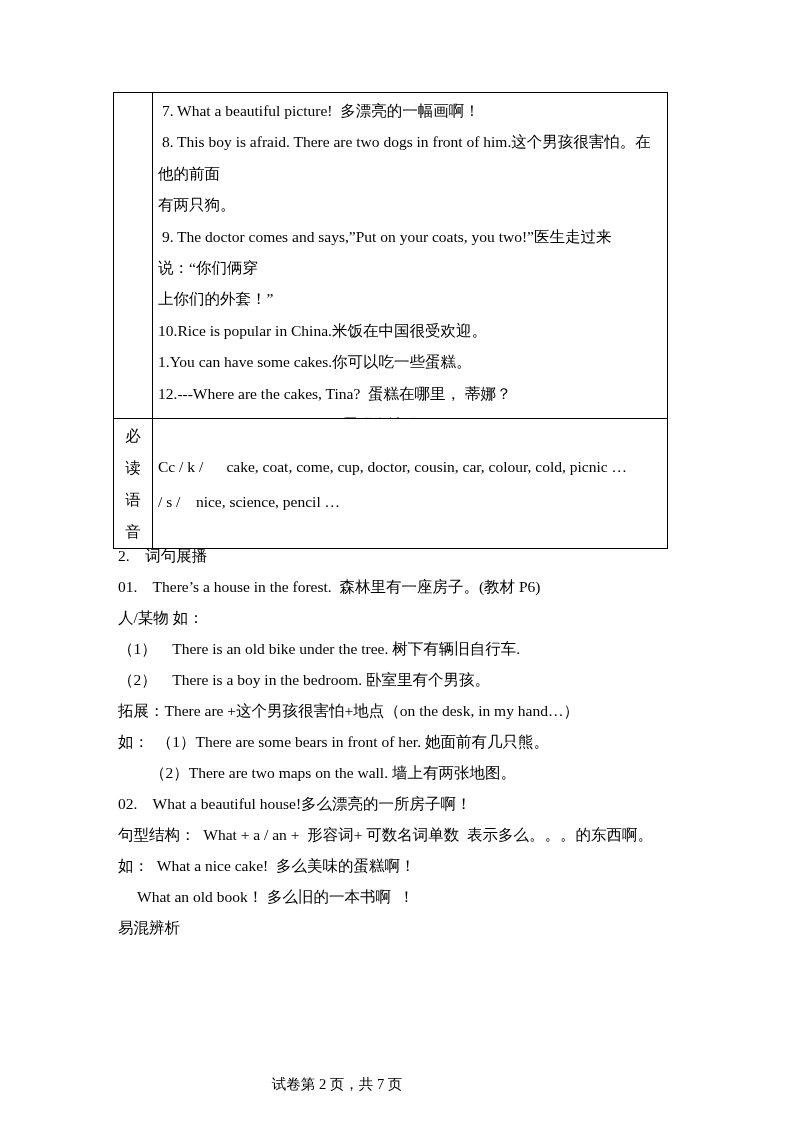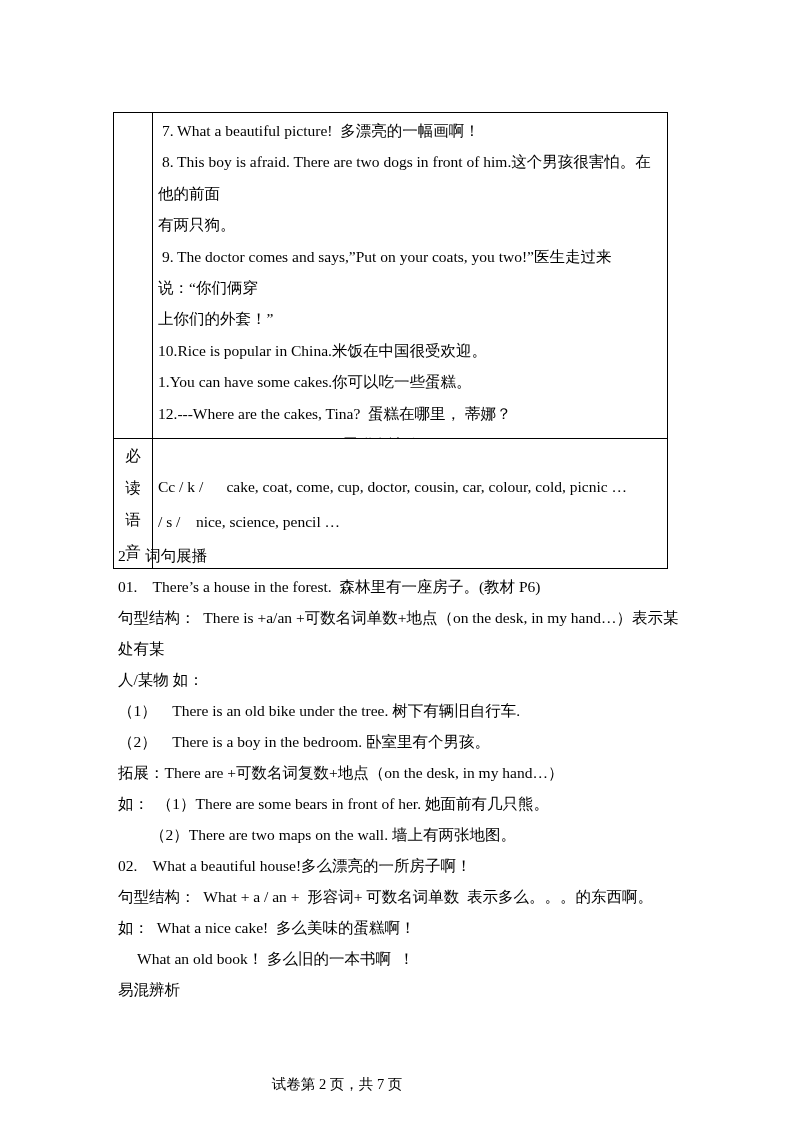--- a/index.html
+++ b/index.html
@@ -6,21 +6,21 @@
   body {
     width: 793px; height: 1122px;
     background: #ffffff;
     position: relative;
     font-family: "Liberation Serif", "DejaVu Serif", serif;
     color: #000000;
     font-size: 15.5px;
     overflow: hidden;
   }
   .doc-table {
-    position: absolute; left: 113px; top: 112px; width: 555px;
+    position: absolute; left: 113px; top: 92px; width: 555px;
     border: 1px solid #000;
     box-sizing: border-box;
   }
   .t-row { display: flex; box-sizing: border-box; }
   .t-row.row-phonics { border-top: 1px solid #000; }
   .row-sentences { height: 325px; }
   .row-phonics { height: 130px; }
   .t-label {
     width: 38px; flex: none;
     border-right: 1px solid #000;
@@ -76,25 +76,24 @@
         <div class="p-line">Cc / k /      cake, coat, come, cup, doctor, cousin, car, colour, cold, picnic …</div>
         <div class="p-line">/ s /    nice, science, pencil …</div>
       </div>
     </div>
 
   </div>
 
   <div class="doc-body">
     <div class="b-line">2.    词句展播</div>
     <div class="b-line">01.    There’s a house in the forest.  森林里有一座房子。(教材 P6)</div>
-    <div class="b-line">句型结构：  There is +a/an +可数名词单数+地点（on the desk, in my hand…）表示某处有某</div>
     <div class="b-line">人/某物 如：</div>
     <div class="b-line ind-1">（1）    There is an old bike under the tree. 树下有辆旧自行车.</div>
     <div class="b-line ind-1">（2）    There is a boy in the bedroom. 卧室里有个男孩。</div>
-    <div class="b-line">拓展：There are +可数名词复数+地点（on the desk, in my hand…）</div>
+    <div class="b-line">拓展：There are +这个男孩很害怕+地点（on the desk, in my hand…）</div>
     <div class="b-line">如：  （1）There are some bears in front of her. 她面前有几只熊。</div>
     <div class="b-line ind-2">（2）There are two maps on the wall. 墙上有两张地图。</div>
     <div class="b-line">02.    What a beautiful house!多么漂亮的一所房子啊！</div>
     <div class="b-line">句型结构：  What + a / an +  形容词+ 可数名词单数  表示多么。。。的东西啊。</div>
     <div class="b-line">如：  What a nice cake!  多么美味的蛋糕啊！</div>
     <div class="b-line ind-3">What an old book！ 多么旧的一本书啊  ！</div>
     <div class="b-line">易混辨析</div>
   </div>
 
   <div class="page-footer">试卷第 2 页，共 7 页</div>

